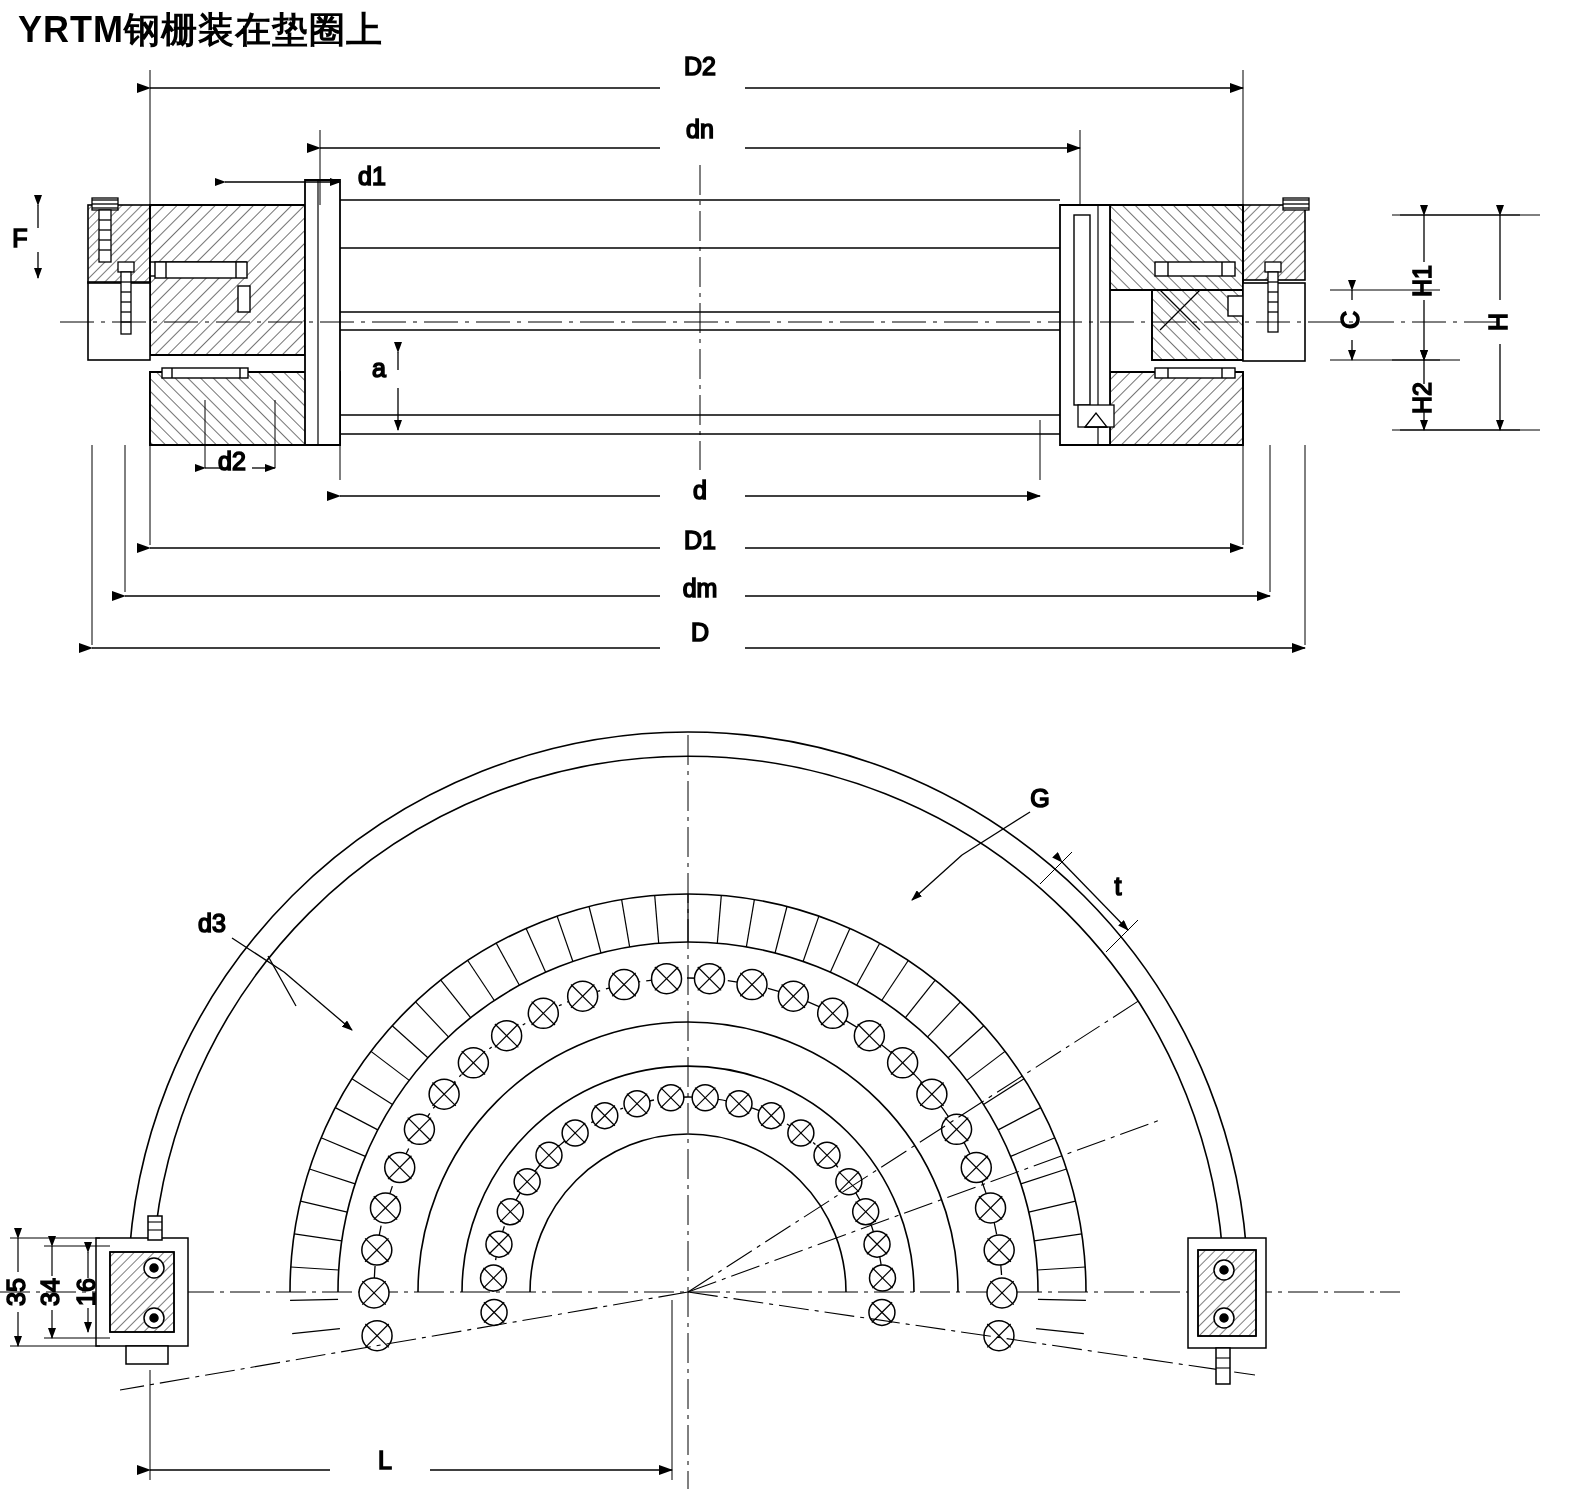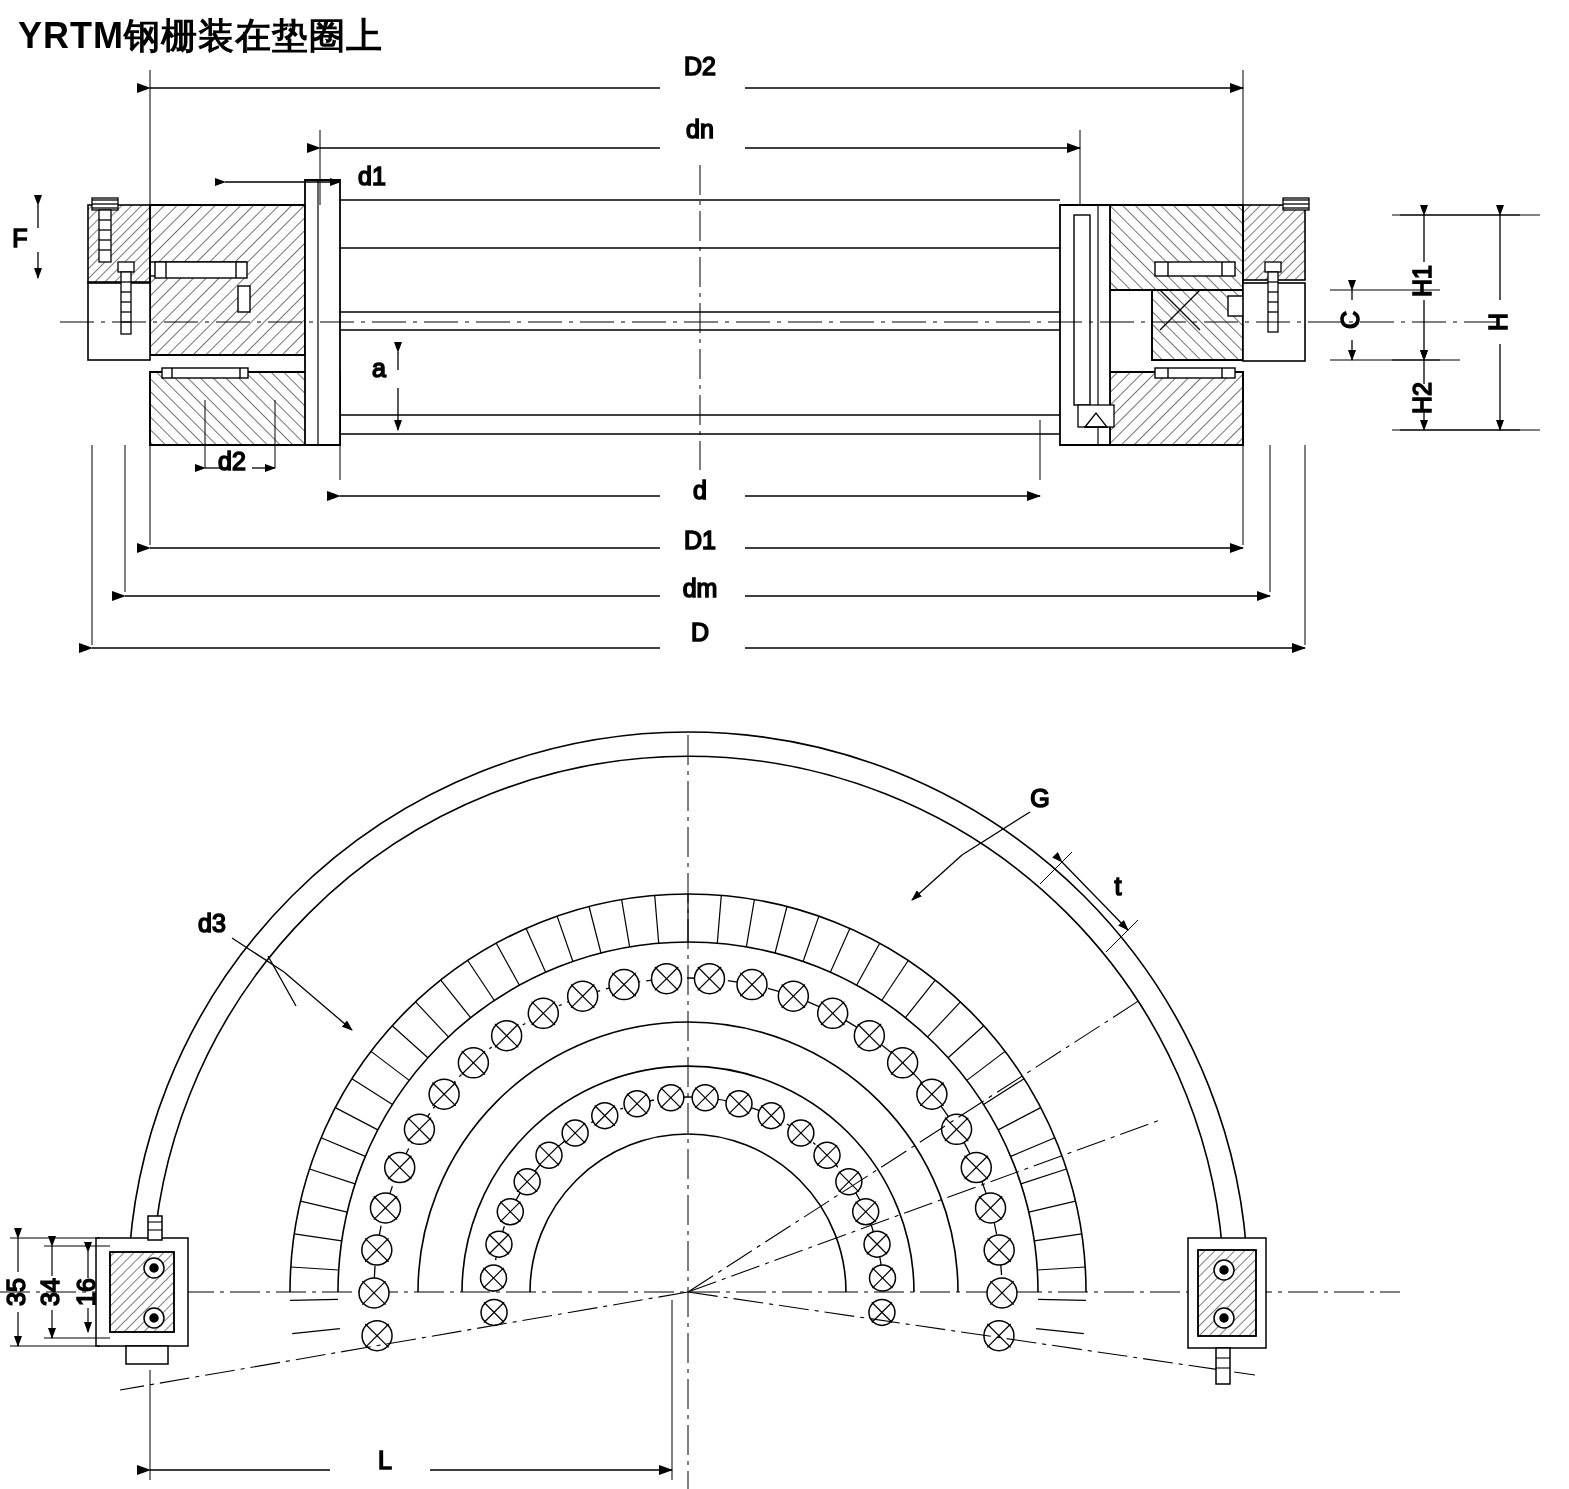--- a/index.html
+++ b/index.html
@@ -1,18 +1,18 @@
 <!DOCTYPE html>
 <html><head>
 <meta charset="utf-8">
 <style>
   html,body{margin:0;padding:0;background:#ffffff;}
   body{width:1569px;height:1489px;position:relative;font-family:"Liberation Sans",sans-serif;color:#111;overflow:hidden;}
   #root{position:absolute;inset:0;}
-  .title{position:absolute;left:18px;top:12px;font-size:36px;font-weight:bold;letter-spacing:1px;color:#000;white-space:nowrap;}
+  .title{position:absolute;left:18px;top:6px;font-size:36px;font-weight:bold;letter-spacing:1px;color:#000;white-space:nowrap;}
   svg{position:absolute;left:0;top:0;}
   .lbl{font-family:"Liberation Sans",sans-serif;font-size:25px;fill:#000;}
   text{dominant-baseline:middle;}
 </style>
 </head>
 <body>
 
 <div id="root">
 
   <div class="title">YRTM钢栅装在垫圈上</div>

